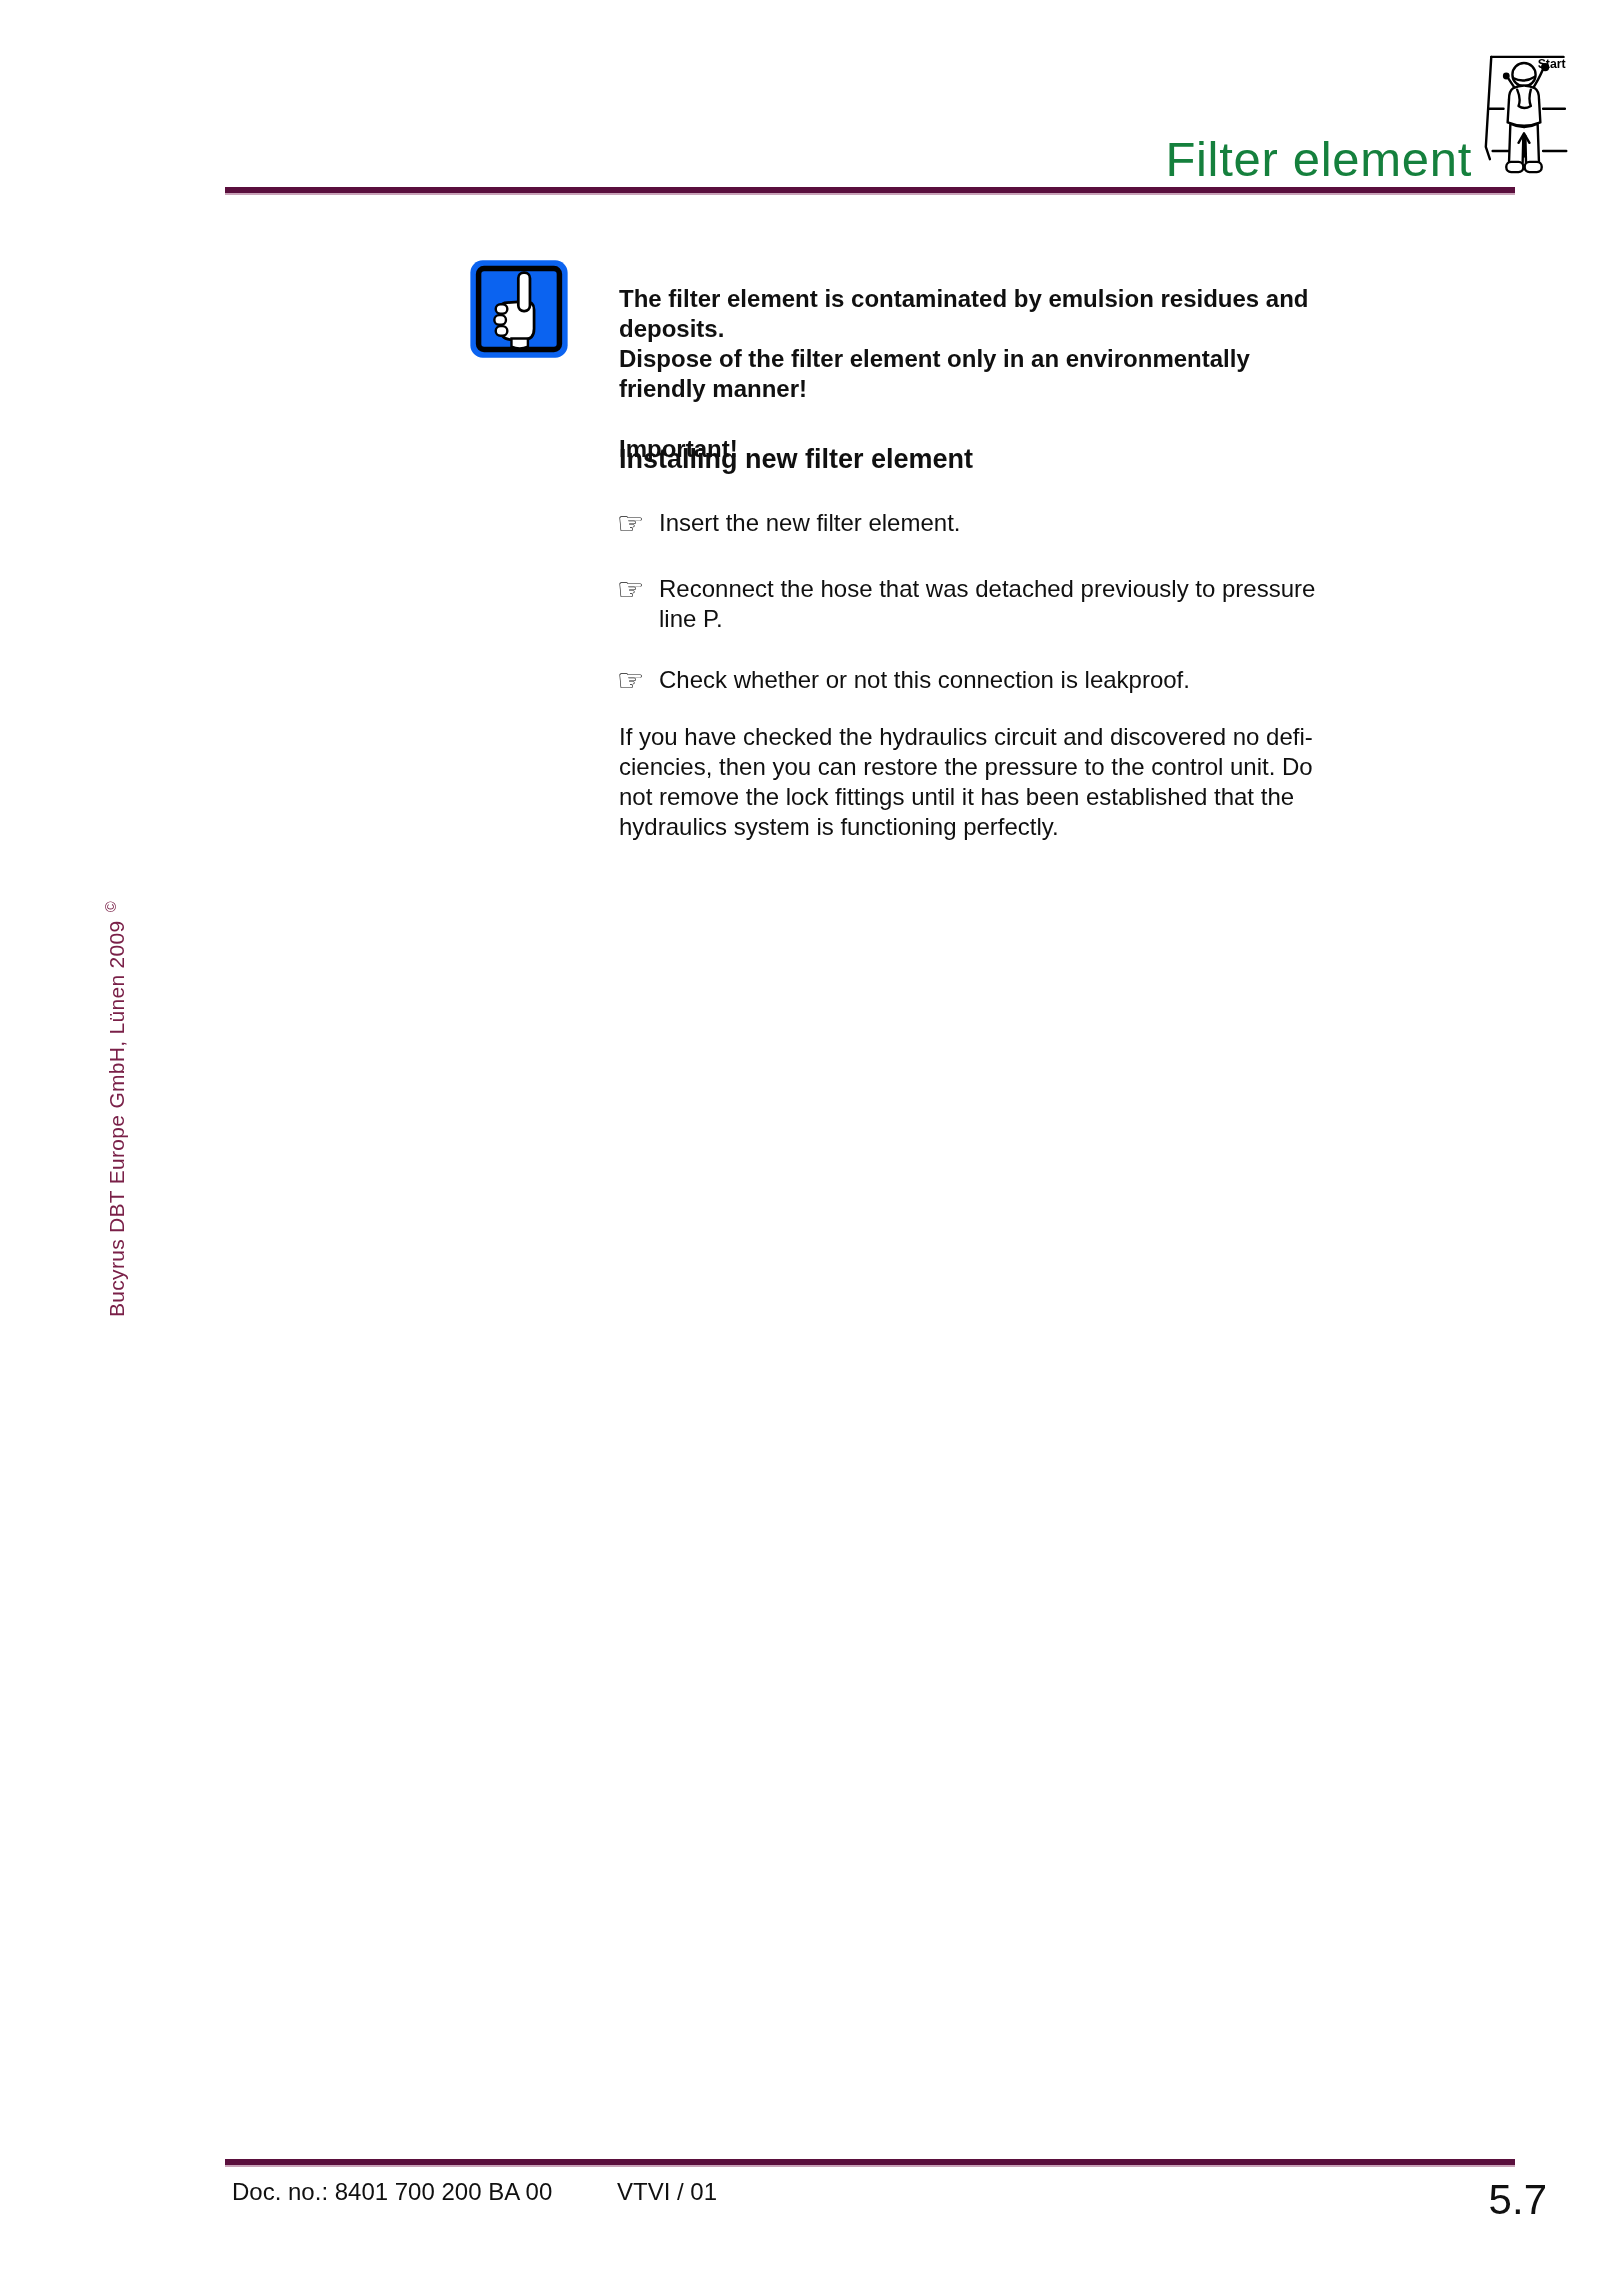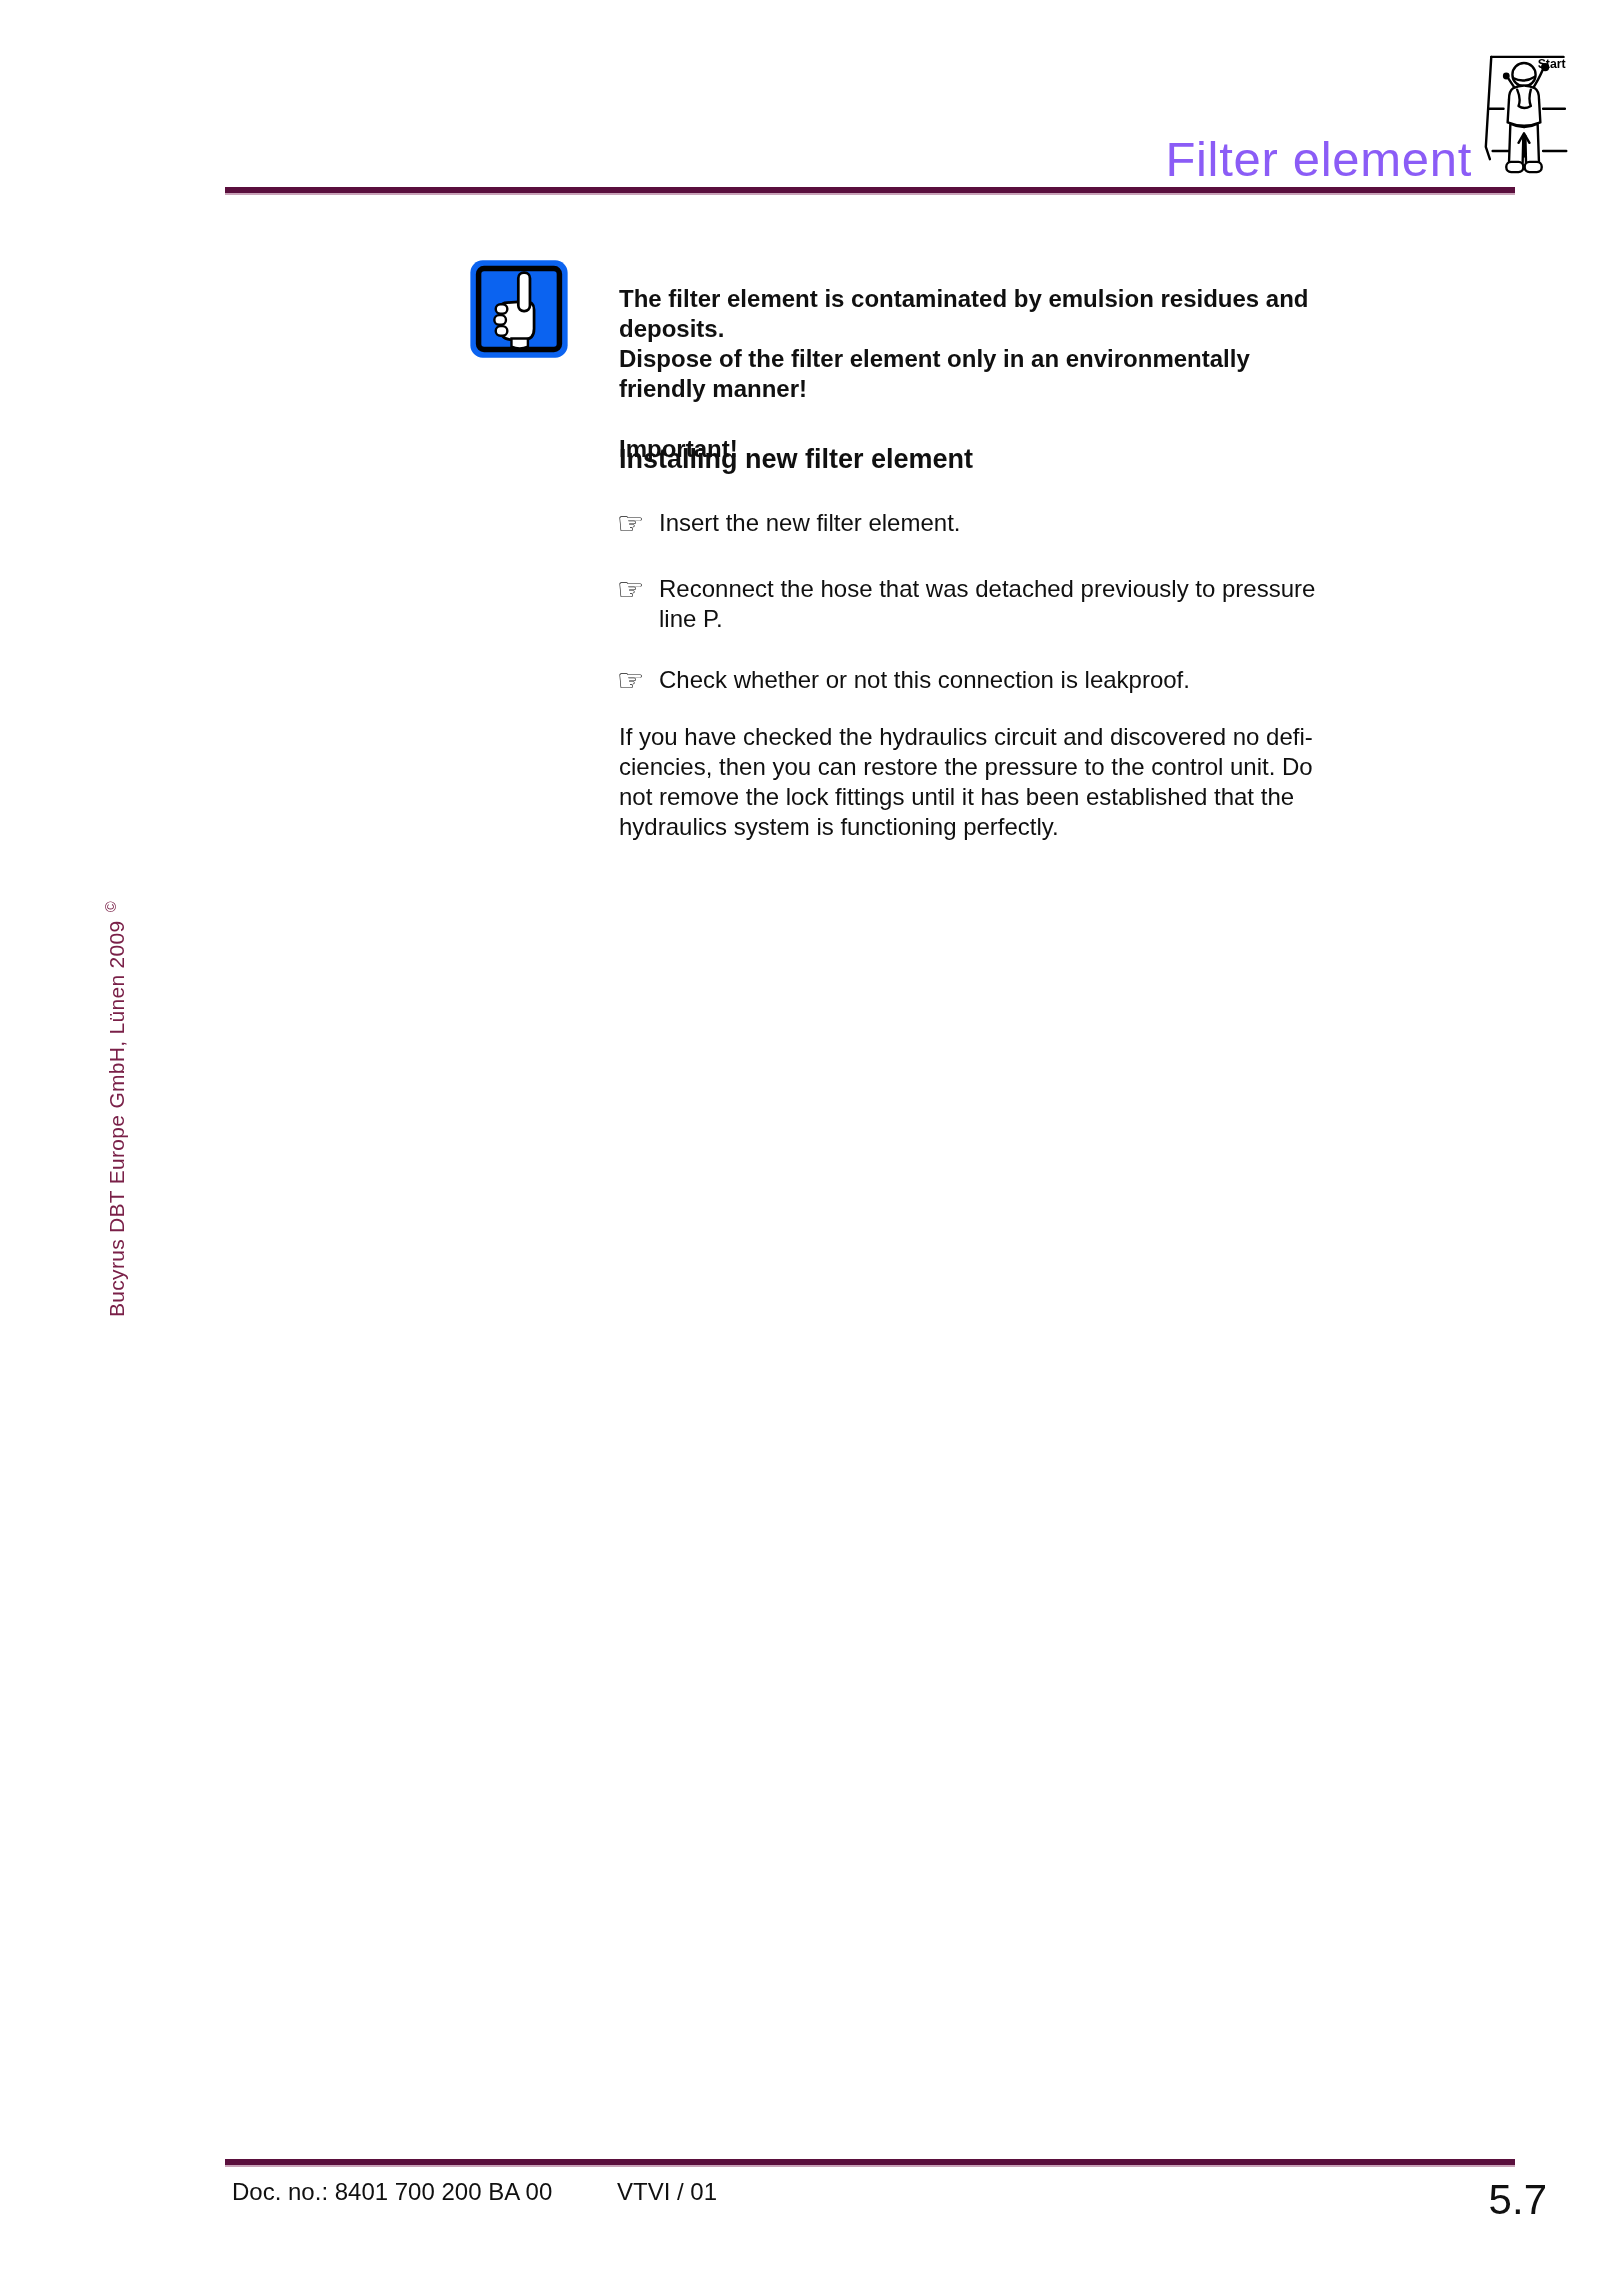--- a/index.html
+++ b/index.html
@@ -7,21 +7,21 @@
     position:relative;
     width:1622px; height:2295px;
     background:#ffffff;
     font-family:"Liberation Sans", sans-serif;
     color:#101010;
     overflow:hidden;
   }
   
   .page-title {
     position:absolute; top:131px; right:150px;
-    font-size:49px; font-weight:400; color:#8b5cf6;
+    font-size:49px; font-weight:400; color:#15803d;
     letter-spacing:0.7px; white-space:nowrap;
   }
   .start-icon { position:absolute; top:46px; left:1479px; width:90px; height:135px; }
   .rule {
     position:absolute; left:225px; width:1290px; height:6.1px;
     background:#5a0f3d; border-bottom:2px solid #c9a3b8;
   }
   .rule.header-rule { top:187px; }
   .rule.footer-rule { top:2159px; }
 

